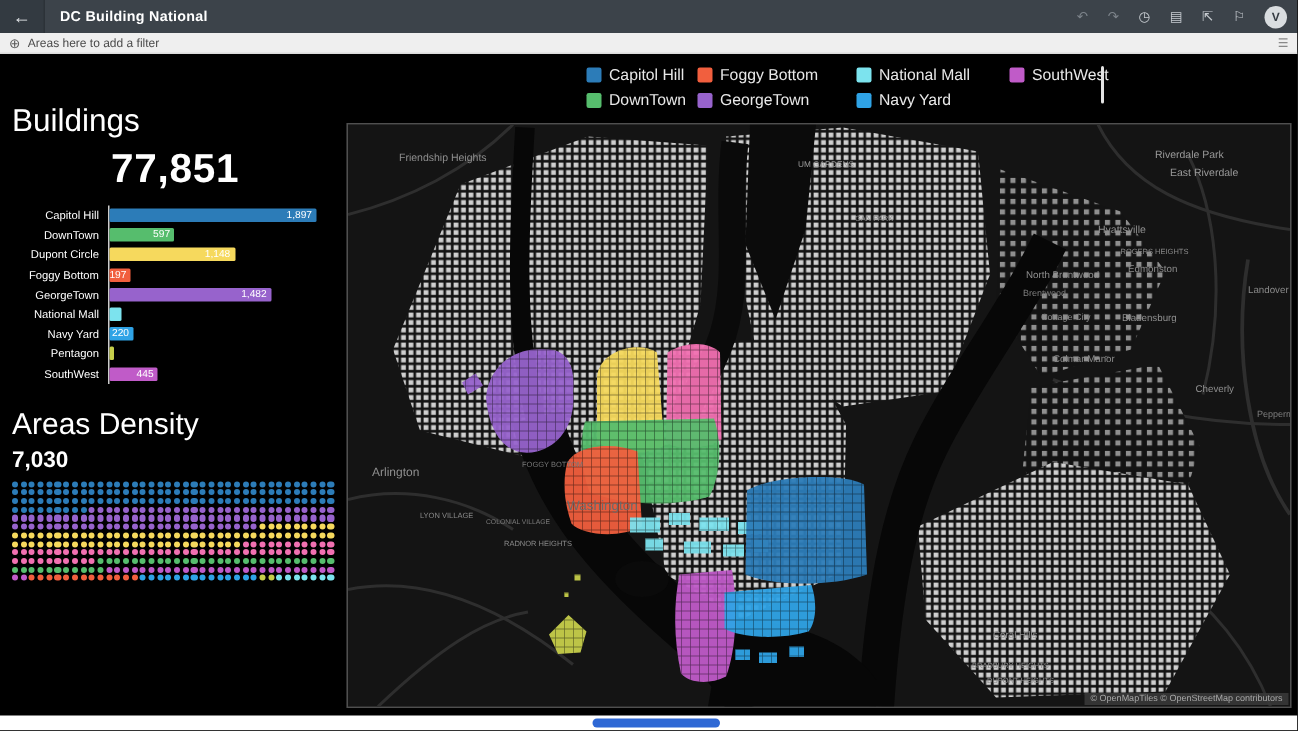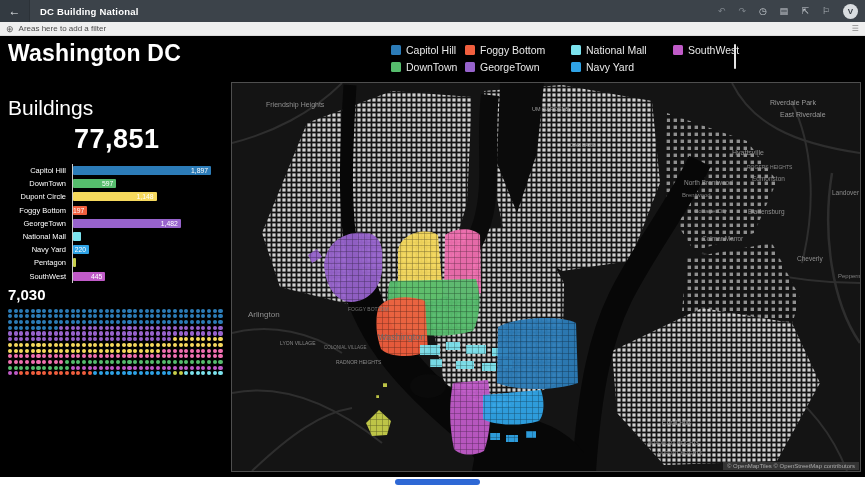--- a/index.html
+++ b/index.html
@@ -84,21 +84,20 @@
     </div>
   </header>
 
   <div class="filterbar">
     <span class="fico">⊕</span>
     <span class="ftext">Areas here to add a filter</span>
     <span class="rico">☰</span>
   </div>
 
   <aside class="left">
-    <div class="wtitle">Washington DC</div>
     <div class="sechead h-build">Buildings</div>
     <div class="bigtotal">77,851</div>
 
     <div class="barchart">
       <div class="axis"></div>
     <div class="brow">
           <span class="blab">Capitol Hill</span>
           <div class="btrack">
             <div class="bbar" style="width: 138px; background: rgb(44, 124, 184);">
               <span class="bval">1,897</span>
@@ -160,20 +159,21 @@
         <div class="brow">
           <span class="blab">SouthWest</span>
           <div class="btrack">
             <div class="bbar" style="width: 32.4px; background: rgb(192, 91, 200);">
               <span class="bval">445</span>
             </div>
           </div>
         </div>
       </div>
 
+    <div class="sechead h-dens">Areas Density</div>
     <div class="denstot">7,030</div>
     <div class="dots"><span class="dot" style="background: rgb(44, 124, 184);"></span><span class="dot" style="background: rgb(44, 124, 184);"></span><span class="dot" style="background: rgb(44, 124, 184);"></span><span class="dot" style="background: rgb(44, 124, 184);"></span><span class="dot" style="background: rgb(44, 124, 184);"></span><span class="dot" style="background: rgb(44, 124, 184);"></span><span class="dot" style="background: rgb(44, 124, 184);"></span><span class="dot" style="background: rgb(44, 124, 184);"></span><span class="dot" style="background: rgb(44, 124, 184);"></span><span class="dot" style="background: rgb(44, 124, 184);"></span><span class="dot" style="background: rgb(44, 124, 184);"></span><span class="dot" style="background: rgb(44, 124, 184);"></span><span class="dot" style="background: rgb(44, 124, 184);"></span><span class="dot" style="background: rgb(44, 124, 184);"></span><span class="dot" style="background: rgb(44, 124, 184);"></span><span class="dot" style="background: rgb(44, 124, 184);"></span><span class="dot" style="background: rgb(44, 124, 184);"></span><span class="dot" style="background: rgb(44, 124, 184);"></span><span class="dot" style="background: rgb(44, 124, 184);"></span><span class="dot" style="background: rgb(44, 124, 184);"></span><span class="dot" style="background: rgb(44, 124, 184);"></span><span class="dot" style="background: rgb(44, 124, 184);"></span><span class="dot" style="background: rgb(44, 124, 184);"></span><span class="dot" style="background: rgb(44, 124, 184);"></span><span class="dot" style="background: rgb(44, 124, 184);"></span><span class="dot" style="background: rgb(44, 124, 184);"></span><span class="dot" style="background: rgb(44, 124, 184);"></span><span class="dot" style="background: rgb(44, 124, 184);"></span><span class="dot" style="background: rgb(44, 124, 184);"></span><span class="dot" style="background: rgb(44, 124, 184);"></span><span class="dot" style="background: rgb(44, 124, 184);"></span><span class="dot" style="background: rgb(44, 124, 184);"></span><span class="dot" style="background: rgb(44, 124, 184);"></span><span class="dot" style="background: rgb(44, 124, 184);"></span><span class="dot" style="background: rgb(44, 124, 184);"></span><span class="dot" style="background: rgb(44, 124, 184);"></span><span class="dot" style="background: rgb(44, 124, 184);"></span><span class="dot" style="background: rgb(44, 124, 184);"></span><span class="dot" style="background: rgb(44, 124, 184);"></span><span class="dot" style="background: rgb(44, 124, 184);"></span><span class="dot" style="background: rgb(44, 124, 184);"></span><span class="dot" style="background: rgb(44, 124, 184);"></span><span class="dot" style="background: rgb(44, 124, 184);"></span><span class="dot" style="background: rgb(44, 124, 184);"></span><span class="dot" style="background: rgb(44, 124, 184);"></span><span class="dot" style="background: rgb(44, 124, 184);"></span><span class="dot" style="background: rgb(44, 124, 184);"></span><span class="dot" style="background: rgb(44, 124, 184);"></span><span class="dot" style="background: rgb(44, 124, 184);"></span><span class="dot" style="background: rgb(44, 124, 184);"></span><span class="dot" style="background: rgb(44, 124, 184);"></span><span class="dot" style="background: rgb(44, 124, 184);"></span><span class="dot" style="background: rgb(44, 124, 184);"></span><span class="dot" style="background: rgb(44, 124, 184);"></span><span class="dot" style="background: rgb(44, 124, 184);"></span><span class="dot" style="background: rgb(44, 124, 184);"></span><span class="dot" style="background: rgb(44, 124, 184);"></span><span class="dot" style="background: rgb(44, 124, 184);"></span><span class="dot" style="background: rgb(44, 124, 184);"></span><span class="dot" style="background: rgb(44, 124, 184);"></span><span class="dot" style="background: rgb(44, 124, 184);"></span><span class="dot" style="background: rgb(44, 124, 184);"></span><span class="dot" style="background: rgb(44, 124, 184);"></span><span class="dot" style="background: rgb(44, 124, 184);"></span><span class="dot" style="background: rgb(44, 124, 184);"></span><span class="dot" style="background: rgb(44, 124, 184);"></span><span class="dot" style="background: rgb(44, 124, 184);"></span><span class="dot" style="background: rgb(44, 124, 184);"></span><span class="dot" style="background: rgb(44, 124, 184);"></span><span class="dot" style="background: rgb(44, 124, 184);"></span><span class="dot" style="background: rgb(44, 124, 184);"></span><span class="dot" style="background: rgb(44, 124, 184);"></span><span class="dot" style="background: rgb(44, 124, 184);"></span><span class="dot" style="background: rgb(44, 124, 184);"></span><span class="dot" style="background: rgb(44, 124, 184);"></span><span class="dot" style="background: rgb(44, 124, 184);"></span><span class="dot" style="background: rgb(44, 124, 184);"></span><span class="dot" style="background: rgb(44, 124, 184);"></span><span class="dot" style="background: rgb(44, 124, 184);"></span><span class="dot" style="background: rgb(44, 124, 184);"></span><span class="dot" style="background: rgb(44, 124, 184);"></span><span class="dot" style="background: rgb(44, 124, 184);"></span><span class="dot" style="background: rgb(44, 124, 184);"></span><span class="dot" style="background: rgb(44, 124, 184);"></span><span class="dot" style="background: rgb(44, 124, 184);"></span><span class="dot" style="background: rgb(44, 124, 184);"></span><span class="dot" style="background: rgb(44, 124, 184);"></span><span class="dot" style="background: rgb(44, 124, 184);"></span><span class="dot" style="background: rgb(44, 124, 184);"></span><span class="dot" style="background: rgb(44, 124, 184);"></span><span class="dot" style="background: rgb(44, 124, 184);"></span><span class="dot" style="background: rgb(44, 124, 184);"></span><span class="dot" style="background: rgb(44, 124, 184);"></span><span class="dot" style="background: rgb(44, 124, 184);"></span><span class="dot" style="background: rgb(44, 124, 184);"></span><span class="dot" style="background: rgb(44, 124, 184);"></span><span class="dot" style="background: rgb(44, 124, 184);"></span><span class="dot" style="background: rgb(44, 124, 184);"></span><span class="dot" style="background: rgb(44, 124, 184);"></span><span class="dot" style="background: rgb(44, 124, 184);"></span><span class="dot" style="background: rgb(44, 124, 184);"></span><span class="dot" style="background: rgb(44, 124, 184);"></span><span class="dot" style="background: rgb(44, 124, 184);"></span><span class="dot" style="background: rgb(44, 124, 184);"></span><span class="dot" style="background: rgb(44, 124, 184);"></span><span class="dot" style="background: rgb(44, 124, 184);"></span><span class="dot" style="background: rgb(44, 124, 184);"></span><span class="dot" style="background: rgb(44, 124, 184);"></span><span class="dot" style="background: rgb(44, 124, 184);"></span><span class="dot" style="background: rgb(44, 124, 184);"></span><span class="dot" style="background: rgb(44, 124, 184);"></span><span class="dot" style="background: rgb(44, 124, 184);"></span><span class="dot" style="background: rgb(44, 124, 184);"></span><span class="dot" style="background: rgb(44, 124, 184);"></span><span class="dot" style="background: rgb(44, 124, 184);"></span><span class="dot" style="background: rgb(44, 124, 184);"></span><span class="dot" style="background: rgb(44, 124, 184);"></span><span class="dot" style="background: rgb(44, 124, 184);"></span><span class="dot" style="background: rgb(44, 124, 184);"></span><span class="dot" style="background: rgb(44, 124, 184);"></span><span class="dot" style="background: rgb(44, 124, 184);"></span><span class="dot" style="background: rgb(44, 124, 184);"></span><span class="dot" style="background: rgb(44, 124, 184);"></span><span class="dot" style="background: rgb(151, 99, 204);"></span><span class="dot" style="background: rgb(151, 99, 204);"></span><span class="dot" style="background: rgb(151, 99, 204);"></span><span class="dot" style="background: rgb(151, 99, 204);"></span><span class="dot" style="background: rgb(151, 99, 204);"></span><span class="dot" style="background: rgb(151, 99, 204);"></span><span class="dot" style="background: rgb(151, 99, 204);"></span><span class="dot" style="background: rgb(151, 99, 204);"></span><span class="dot" style="background: rgb(151, 99, 204);"></span><span class="dot" style="background: rgb(151, 99, 204);"></span><span class="dot" style="background: rgb(151, 99, 204);"></span><span class="dot" style="background: rgb(151, 99, 204);"></span><span class="dot" style="background: rgb(151, 99, 204);"></span><span class="dot" style="background: rgb(151, 99, 204);"></span><span class="dot" style="background: rgb(151, 99, 204);"></span><span class="dot" style="background: rgb(151, 99, 204);"></span><span class="dot" style="background: rgb(151, 99, 204);"></span><span class="dot" style="background: rgb(151, 99, 204);"></span><span class="dot" style="background: rgb(151, 99, 204);"></span><span class="dot" style="background: rgb(151, 99, 204);"></span><span class="dot" style="background: rgb(151, 99, 204);"></span><span class="dot" style="background: rgb(151, 99, 204);"></span><span class="dot" style="background: rgb(151, 99, 204);"></span><span class="dot" style="background: rgb(151, 99, 204);"></span><span class="dot" style="background: rgb(151, 99, 204);"></span><span class="dot" style="background: rgb(151, 99, 204);"></span><span class="dot" style="background: rgb(151, 99, 204);"></span><span class="dot" style="background: rgb(151, 99, 204);"></span><span class="dot" style="background: rgb(151, 99, 204);"></span><span class="dot" style="background: rgb(151, 99, 204);"></span><span class="dot" style="background: rgb(151, 99, 204);"></span><span class="dot" style="background: rgb(151, 99, 204);"></span><span class="dot" style="background: rgb(151, 99, 204);"></span><span class="dot" style="background: rgb(151, 99, 204);"></span><span class="dot" style="background: rgb(151, 99, 204);"></span><span class="dot" style="background: rgb(151, 99, 204);"></span><span class="dot" style="background: rgb(151, 99, 204);"></span><span class="dot" style="background: rgb(151, 99, 204);"></span><span class="dot" style="background: rgb(151, 99, 204);"></span><span class="dot" style="background: rgb(151, 99, 204);"></span><span class="dot" style="background: rgb(151, 99, 204);"></span><span class="dot" style="background: rgb(151, 99, 204);"></span><span class="dot" style="background: rgb(151, 99, 204);"></span><span class="dot" style="background: rgb(151, 99, 204);"></span><span class="dot" style="background: rgb(151, 99, 204);"></span><span class="dot" style="background: rgb(151, 99, 204);"></span><span class="dot" style="background: rgb(151, 99, 204);"></span><span class="dot" style="background: rgb(151, 99, 204);"></span><span class="dot" style="background: rgb(151, 99, 204);"></span><span class="dot" style="background: rgb(151, 99, 204);"></span><span class="dot" style="background: rgb(151, 99, 204);"></span><span class="dot" style="background: rgb(151, 99, 204);"></span><span class="dot" style="background: rgb(151, 99, 204);"></span><span class="dot" style="background: rgb(151, 99, 204);"></span><span class="dot" style="background: rgb(151, 99, 204);"></span><span class="dot" style="background: rgb(151, 99, 204);"></span><span class="dot" style="background: rgb(151, 99, 204);"></span><span class="dot" style="background: rgb(151, 99, 204);"></span><span class="dot" style="background: rgb(151, 99, 204);"></span><span class="dot" style="background: rgb(151, 99, 204);"></span><span class="dot" style="background: rgb(151, 99, 204);"></span><span class="dot" style="background: rgb(151, 99, 204);"></span><span class="dot" style="background: rgb(151, 99, 204);"></span><span class="dot" style="background: rgb(151, 99, 204);"></span><span class="dot" style="background: rgb(151, 99, 204);"></span><span class="dot" style="background: rgb(151, 99, 204);"></span><span class="dot" style="background: rgb(151, 99, 204);"></span><span class="dot" style="background: rgb(151, 99, 204);"></span><span class="dot" style="background: rgb(151, 99, 204);"></span><span class="dot" style="background: rgb(151, 99, 204);"></span><span class="dot" style="background: rgb(151, 99, 204);"></span><span class="dot" style="background: rgb(151, 99, 204);"></span><span class="dot" style="background: rgb(151, 99, 204);"></span><span class="dot" style="background: rgb(151, 99, 204);"></span><span class="dot" style="background: rgb(151, 99, 204);"></span><span class="dot" style="background: rgb(151, 99, 204);"></span><span class="dot" style="background: rgb(151, 99, 204);"></span><span class="dot" style="background: rgb(151, 99, 204);"></span><span class="dot" style="background: rgb(151, 99, 204);"></span><span class="dot" style="background: rgb(151, 99, 204);"></span><span class="dot" style="background: rgb(151, 99, 204);"></span><span class="dot" style="background: rgb(151, 99, 204);"></span><span class="dot" style="background: rgb(151, 99, 204);"></span><span class="dot" style="background: rgb(151, 99, 204);"></span><span class="dot" style="background: rgb(151, 99, 204);"></span><span class="dot" style="background: rgb(151, 99, 204);"></span><span class="dot" style="background: rgb(151, 99, 204);"></span><span class="dot" style="background: rgb(151, 99, 204);"></span><span class="dot" style="background: rgb(151, 99, 204);"></span><span class="dot" style="background: rgb(151, 99, 204);"></span><span class="dot" style="background: rgb(151, 99, 204);"></span><span class="dot" style="background: rgb(151, 99, 204);"></span><span class="dot" style="background: rgb(151, 99, 204);"></span><span class="dot" style="background: rgb(151, 99, 204);"></span><span class="dot" style="background: rgb(151, 99, 204);"></span><span class="dot" style="background: rgb(151, 99, 204);"></span><span class="dot" style="background: rgb(246, 217, 93);"></span><span class="dot" style="background: rgb(246, 217, 93);"></span><span class="dot" style="background: rgb(246, 217, 93);"></span><span class="dot" style="background: rgb(246, 217, 93);"></span><span class="dot" style="background: rgb(246, 217, 93);"></span><span class="dot" style="background: rgb(246, 217, 93);"></span><span class="dot" style="background: rgb(246, 217, 93);"></span><span class="dot" style="background: rgb(246, 217, 93);"></span><span class="dot" style="background: rgb(246, 217, 93);"></span><span class="dot" style="background: rgb(246, 217, 93);"></span><span class="dot" style="background: rgb(246, 217, 93);"></span><span class="dot" style="background: rgb(246, 217, 93);"></span><span class="dot" style="background: rgb(246, 217, 93);"></span><span class="dot" style="background: rgb(246, 217, 93);"></span><span class="dot" style="background: rgb(246, 217, 93);"></span><span class="dot" style="background: rgb(246, 217, 93);"></span><span class="dot" style="background: rgb(246, 217, 93);"></span><span class="dot" style="background: rgb(246, 217, 93);"></span><span class="dot" style="background: rgb(246, 217, 93);"></span><span class="dot" style="background: rgb(246, 217, 93);"></span><span class="dot" style="background: rgb(246, 217, 93);"></span><span class="dot" style="background: rgb(246, 217, 93);"></span><span class="dot" style="background: rgb(246, 217, 93);"></span><span class="dot" style="background: rgb(246, 217, 93);"></span><span class="dot" style="background: rgb(246, 217, 93);"></span><span class="dot" style="background: rgb(246, 217, 93);"></span><span class="dot" style="background: rgb(246, 217, 93);"></span><span class="dot" style="background: rgb(246, 217, 93);"></span><span class="dot" style="background: rgb(246, 217, 93);"></span><span class="dot" style="background: rgb(246, 217, 93);"></span><span class="dot" style="background: rgb(246, 217, 93);"></span><span class="dot" style="background: rgb(246, 217, 93);"></span><span class="dot" style="background: rgb(246, 217, 93);"></span><span class="dot" style="background: rgb(246, 217, 93);"></span><span class="dot" style="background: rgb(246, 217, 93);"></span><span class="dot" style="background: rgb(246, 217, 93);"></span><span class="dot" style="background: rgb(246, 217, 93);"></span><span class="dot" style="background: rgb(246, 217, 93);"></span><span class="dot" style="background: rgb(246, 217, 93);"></span><span class="dot" style="background: rgb(246, 217, 93);"></span><span class="dot" style="background: rgb(246, 217, 93);"></span><span class="dot" style="background: rgb(246, 217, 93);"></span><span class="dot" style="background: rgb(246, 217, 93);"></span><span class="dot" style="background: rgb(246, 217, 93);"></span><span class="dot" style="background: rgb(246, 217, 93);"></span><span class="dot" style="background: rgb(246, 217, 93);"></span><span class="dot" style="background: rgb(246, 217, 93);"></span><span class="dot" style="background: rgb(246, 217, 93);"></span><span class="dot" style="background: rgb(246, 217, 93);"></span><span class="dot" style="background: rgb(246, 217, 93);"></span><span class="dot" style="background: rgb(246, 217, 93);"></span><span class="dot" style="background: rgb(246, 217, 93);"></span><span class="dot" style="background: rgb(246, 217, 93);"></span><span class="dot" style="background: rgb(246, 217, 93);"></span><span class="dot" style="background: rgb(246, 217, 93);"></span><span class="dot" style="background: rgb(246, 217, 93);"></span><span class="dot" style="background: rgb(246, 217, 93);"></span><span class="dot" style="background: rgb(246, 217, 93);"></span><span class="dot" style="background: rgb(246, 217, 93);"></span><span class="dot" style="background: rgb(246, 217, 93);"></span><span class="dot" style="background: rgb(246, 217, 93);"></span><span class="dot" style="background: rgb(246, 217, 93);"></span><span class="dot" style="background: rgb(246, 217, 93);"></span><span class="dot" style="background: rgb(246, 217, 93);"></span><span class="dot" style="background: rgb(246, 217, 93);"></span><span class="dot" style="background: rgb(246, 217, 93);"></span><span class="dot" style="background: rgb(246, 217, 93);"></span><span class="dot" style="background: rgb(246, 217, 93);"></span><span class="dot" style="background: rgb(246, 217, 93);"></span><span class="dot" style="background: rgb(246, 217, 93);"></span><span class="dot" style="background: rgb(246, 217, 93);"></span><span class="dot" style="background: rgb(246, 217, 93);"></span><span class="dot" style="background: rgb(246, 217, 93);"></span><span class="dot" style="background: rgb(246, 217, 93);"></span><span class="dot" style="background: rgb(241, 112, 177);"></span><span class="dot" style="background: rgb(241, 112, 177);"></span><span class="dot" style="background: rgb(241, 112, 177);"></span><span class="dot" style="background: rgb(241, 112, 177);"></span><span class="dot" style="background: rgb(241, 112, 177);"></span><span class="dot" style="background: rgb(241, 112, 177);"></span><span class="dot" style="background: rgb(241, 112, 177);"></span><span class="dot" style="background: rgb(241, 112, 177);"></span><span class="dot" style="background: rgb(241, 112, 177);"></span><span class="dot" style="background: rgb(241, 112, 177);"></span><span class="dot" style="background: rgb(241, 112, 177);"></span><span class="dot" style="background: rgb(241, 112, 177);"></span><span class="dot" style="background: rgb(241, 112, 177);"></span><span class="dot" style="background: rgb(241, 112, 177);"></span><span class="dot" style="background: rgb(241, 112, 177);"></span><span class="dot" style="background: rgb(241, 112, 177);"></span><span class="dot" style="background: rgb(241, 112, 177);"></span><span class="dot" style="background: rgb(241, 112, 177);"></span><span class="dot" style="background: rgb(241, 112, 177);"></span><span class="dot" style="background: rgb(241, 112, 177);"></span><span class="dot" style="background: rgb(241, 112, 177);"></span><span class="dot" style="background: rgb(241, 112, 177);"></span><span class="dot" style="background: rgb(241, 112, 177);"></span><span class="dot" style="background: rgb(241, 112, 177);"></span><span class="dot" style="background: rgb(241, 112, 177);"></span><span class="dot" style="background: rgb(241, 112, 177);"></span><span class="dot" style="background: rgb(241, 112, 177);"></span><span class="dot" style="background: rgb(241, 112, 177);"></span><span class="dot" style="background: rgb(241, 112, 177);"></span><span class="dot" style="background: rgb(241, 112, 177);"></span><span class="dot" style="background: rgb(241, 112, 177);"></span><span class="dot" style="background: rgb(241, 112, 177);"></span><span class="dot" style="background: rgb(241, 112, 177);"></span><span class="dot" style="background: rgb(241, 112, 177);"></span><span class="dot" style="background: rgb(241, 112, 177);"></span><span class="dot" style="background: rgb(241, 112, 177);"></span><span class="dot" style="background: rgb(241, 112, 177);"></span><span class="dot" style="background: rgb(241, 112, 177);"></span><span class="dot" style="background: rgb(241, 112, 177);"></span><span class="dot" style="background: rgb(241, 112, 177);"></span><span class="dot" style="background: rgb(241, 112, 177);"></span><span class="dot" style="background: rgb(241, 112, 177);"></span><span class="dot" style="background: rgb(241, 112, 177);"></span><span class="dot" style="background: rgb(241, 112, 177);"></span><span class="dot" style="background: rgb(241, 112, 177);"></span><span class="dot" style="background: rgb(241, 112, 177);"></span><span class="dot" style="background: rgb(241, 112, 177);"></span><span class="dot" style="background: rgb(241, 112, 177);"></span><span class="dot" style="background: rgb(241, 112, 177);"></span><span class="dot" style="background: rgb(241, 112, 177);"></span><span class="dot" style="background: rgb(241, 112, 177);"></span><span class="dot" style="background: rgb(241, 112, 177);"></span><span class="dot" style="background: rgb(241, 112, 177);"></span><span class="dot" style="background: rgb(241, 112, 177);"></span><span class="dot" style="background: rgb(241, 112, 177);"></span><span class="dot" style="background: rgb(241, 112, 177);"></span><span class="dot" style="background: rgb(241, 112, 177);"></span><span class="dot" style="background: rgb(241, 112, 177);"></span><span class="dot" style="background: rgb(241, 112, 177);"></span><span class="dot" style="background: rgb(86, 189, 109);"></span><span class="dot" style="background: rgb(86, 189, 109);"></span><span class="dot" style="background: rgb(86, 189, 109);"></span><span class="dot" style="background: rgb(86, 189, 109);"></span><span class="dot" style="background: rgb(86, 189, 109);"></span><span class="dot" style="background: rgb(86, 189, 109);"></span><span class="dot" style="background: rgb(86, 189, 109);"></span><span class="dot" style="background: rgb(86, 189, 109);"></span><span class="dot" style="background: rgb(86, 189, 109);"></span><span class="dot" style="background: rgb(86, 189, 109);"></span><span class="dot" style="background: rgb(86, 189, 109);"></span><span class="dot" style="background: rgb(86, 189, 109);"></span><span class="dot" style="background: rgb(86, 189, 109);"></span><span class="dot" style="background: rgb(86, 189, 109);"></span><span class="dot" style="background: rgb(86, 189, 109);"></span><span class="dot" style="background: rgb(86, 189, 109);"></span><span class="dot" style="background: rgb(86, 189, 109);"></span><span class="dot" style="background: rgb(86, 189, 109);"></span><span class="dot" style="background: rgb(86, 189, 109);"></span><span class="dot" style="background: rgb(86, 189, 109);"></span><span class="dot" style="background: rgb(86, 189, 109);"></span><span class="dot" style="background: rgb(86, 189, 109);"></span><span class="dot" style="background: rgb(86, 189, 109);"></span><span class="dot" style="background: rgb(86, 189, 109);"></span><span class="dot" style="background: rgb(86, 189, 109);"></span><span class="dot" style="background: rgb(86, 189, 109);"></span><span class="dot" style="background: rgb(86, 189, 109);"></span><span class="dot" style="background: rgb(86, 189, 109);"></span><span class="dot" style="background: rgb(86, 189, 109);"></span><span class="dot" style="background: rgb(86, 189, 109);"></span><span class="dot" style="background: rgb(86, 189, 109);"></span><span class="dot" style="background: rgb(86, 189, 109);"></span><span class="dot" style="background: rgb(86, 189, 109);"></span><span class="dot" style="background: rgb(86, 189, 109);"></span><span class="dot" style="background: rgb(86, 189, 109);"></span><span class="dot" style="background: rgb(86, 189, 109);"></span><span class="dot" style="background: rgb(86, 189, 109);"></span><span class="dot" style="background: rgb(86, 189, 109);"></span><span class="dot" style="background: rgb(86, 189, 109);"></span><span class="dot" style="background: rgb(192, 91, 200);"></span><span class="dot" style="background: rgb(192, 91, 200);"></span><span class="dot" style="background: rgb(192, 91, 200);"></span><span class="dot" style="background: rgb(192, 91, 200);"></span><span class="dot" style="background: rgb(192, 91, 200);"></span><span class="dot" style="background: rgb(192, 91, 200);"></span><span class="dot" style="background: rgb(192, 91, 200);"></span><span class="dot" style="background: rgb(192, 91, 200);"></span><span class="dot" style="background: rgb(192, 91, 200);"></span><span class="dot" style="background: rgb(192, 91, 200);"></span><span class="dot" style="background: rgb(192, 91, 200);"></span><span class="dot" style="background: rgb(192, 91, 200);"></span><span class="dot" style="background: rgb(192, 91, 200);"></span><span class="dot" style="background: rgb(192, 91, 200);"></span><span class="dot" style="background: rgb(192, 91, 200);"></span><span class="dot" style="background: rgb(192, 91, 200);"></span><span class="dot" style="background: rgb(192, 91, 200);"></span><span class="dot" style="background: rgb(192, 91, 200);"></span><span class="dot" style="background: rgb(192, 91, 200);"></span><span class="dot" style="background: rgb(192, 91, 200);"></span><span class="dot" style="background: rgb(192, 91, 200);"></span><span class="dot" style="background: rgb(192, 91, 200);"></span><span class="dot" style="background: rgb(192, 91, 200);"></span><span class="dot" style="background: rgb(192, 91, 200);"></span><span class="dot" style="background: rgb(192, 91, 200);"></span><span class="dot" style="background: rgb(192, 91, 200);"></span><span class="dot" style="background: rgb(192, 91, 200);"></span><span class="dot" style="background: rgb(192, 91, 200);"></span><span class="dot" style="background: rgb(192, 91, 200);"></span><span class="dot" style="background: rgb(241, 95, 62);"></span><span class="dot" style="background: rgb(241, 95, 62);"></span><span class="dot" style="background: rgb(241, 95, 62);"></span><span class="dot" style="background: rgb(241, 95, 62);"></span><span class="dot" style="background: rgb(241, 95, 62);"></span><span class="dot" style="background: rgb(241, 95, 62);"></span><span class="dot" style="background: rgb(241, 95, 62);"></span><span class="dot" style="background: rgb(241, 95, 62);"></span><span class="dot" style="background: rgb(241, 95, 62);"></span><span class="dot" style="background: rgb(241, 95, 62);"></span><span class="dot" style="background: rgb(241, 95, 62);"></span><span class="dot" style="background: rgb(241, 95, 62);"></span><span class="dot" style="background: rgb(241, 95, 62);"></span><span class="dot" style="background: rgb(47, 163, 230);"></span><span class="dot" style="background: rgb(47, 163, 230);"></span><span class="dot" style="background: rgb(47, 163, 230);"></span><span class="dot" style="background: rgb(47, 163, 230);"></span><span class="dot" style="background: rgb(47, 163, 230);"></span><span class="dot" style="background: rgb(47, 163, 230);"></span><span class="dot" style="background: rgb(47, 163, 230);"></span><span class="dot" style="background: rgb(47, 163, 230);"></span><span class="dot" style="background: rgb(47, 163, 230);"></span><span class="dot" style="background: rgb(47, 163, 230);"></span><span class="dot" style="background: rgb(47, 163, 230);"></span><span class="dot" style="background: rgb(47, 163, 230);"></span><span class="dot" style="background: rgb(47, 163, 230);"></span><span class="dot" style="background: rgb(47, 163, 230);"></span><span class="dot" style="background: rgb(198, 206, 74);"></span><span class="dot" style="background: rgb(198, 206, 74);"></span><span class="dot" style="background: rgb(124, 227, 238);"></span><span class="dot" style="background: rgb(124, 227, 238);"></span><span class="dot" style="background: rgb(124, 227, 238);"></span><span class="dot" style="background: rgb(124, 227, 238);"></span><span class="dot" style="background: rgb(124, 227, 238);"></span><span class="dot" style="background: rgb(124, 227, 238);"></span><span class="dot" style="background: rgb(124, 227, 238);"></span></div>
   </aside>
 
   <section class="mapsec">
     <div class="legend">
         <div class="litem">
           <span class="lsw" style="background: rgb(44, 124, 184);"></span>
           <span class="llab">Capitol Hill</span>
         </div>

